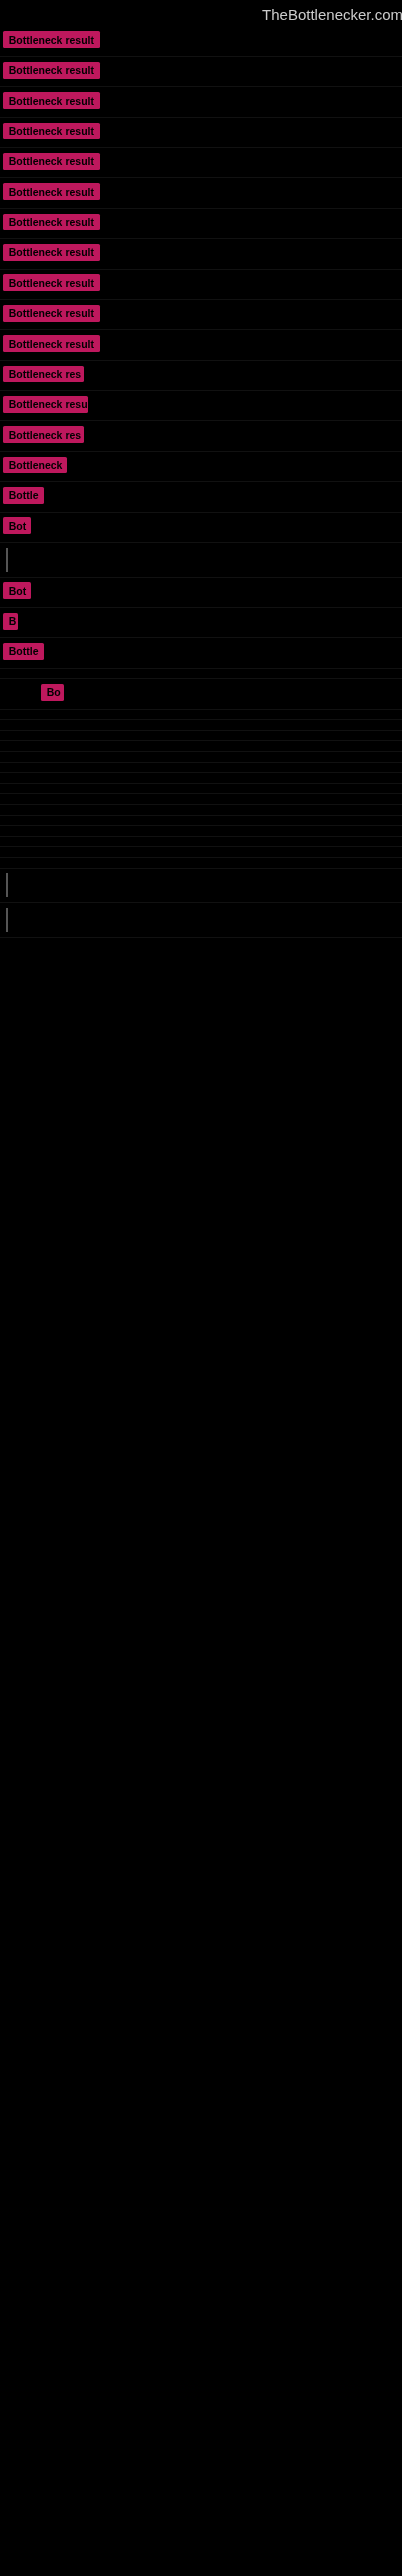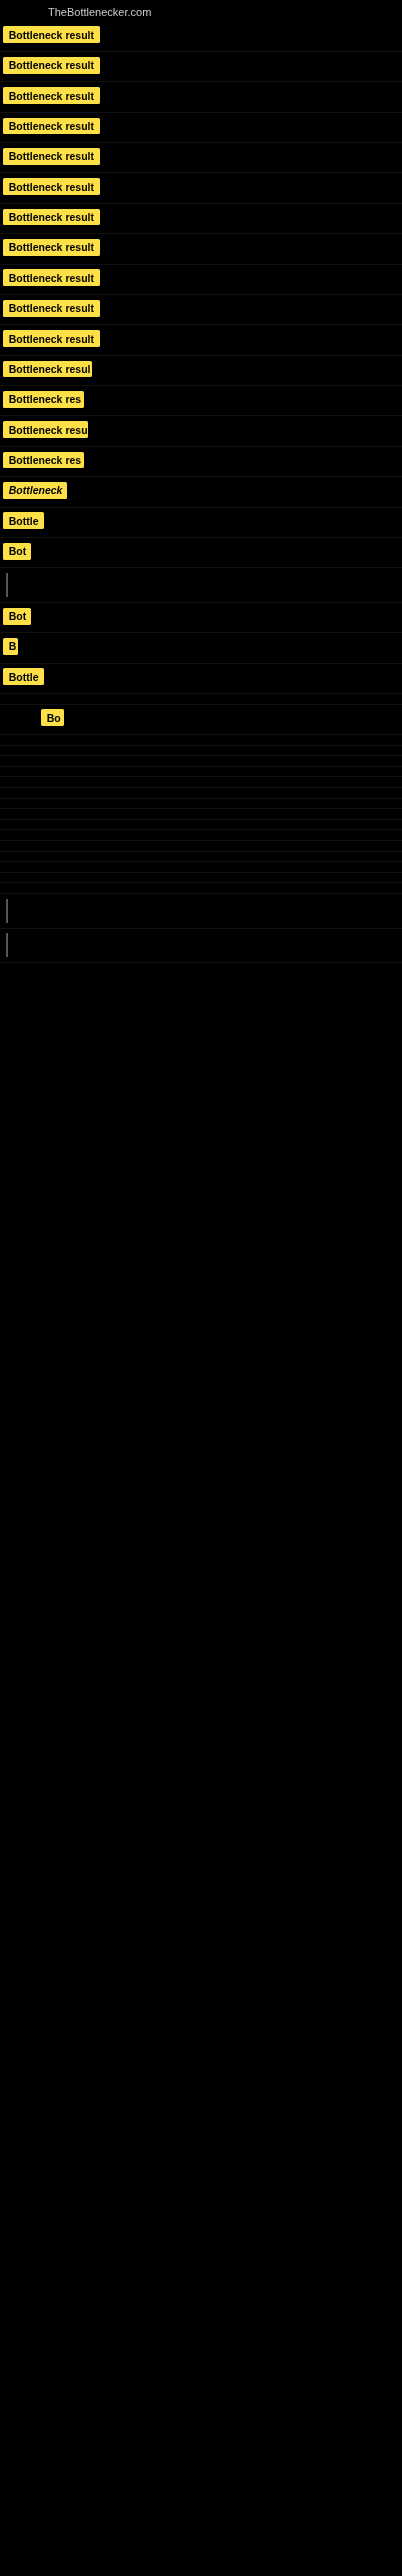--- a/index.html
+++ b/index.html
@@ -3,29 +3,29 @@
   <meta charset="utf-8">
   <style>
     * { margin: 0; padding: 0; box-sizing: border-box; }
     body {
       width: 403px;
       background: #000;
       font-family: Arial, sans-serif;
       position: relative;
     }
     .site-title {
-      text-align: left;
+      text-align: right;
       color: #ccc;
-      font-size: 11px;
+      font-size: 15px;
       padding: 6.4px 0 3.2px 0;
       margin-left: 48px;
     }
     .badge {
       display: inline-block;
-      background: #fde047;
+      background: #be185d;
       color: #000;
       font-weight: bold;
       font-size: 10.5px;
       padding: 2.4px 5.6px;
       border-radius: 1.6px;
       white-space: nowrap;
       overflow: hidden;
     }
     .row {
       padding: 4.8px 0 4.8px 3.2px;
@@ -52,25 +52,24 @@
     <div class="row"><span class="badge" style="max-width: 97px;">Bottleneck result</span></div>
     <div class="row"><span class="badge" style="max-width: 97px;">Bottleneck result</span></div>
     <div class="row"><span class="badge" style="max-width: 97px;">Bottleneck result</span></div>
     <div class="row"><span class="badge" style="max-width: 97px;">Bottleneck result</span></div>
     <div class="row"><span class="badge" style="max-width: 97px;">Bottleneck result</span></div>
     <div class="row"><span class="badge" style="max-width: 97px;">Bottleneck result</span></div>
     <div class="row"><span class="badge" style="max-width: 97px;">Bottleneck result</span></div>
     <div class="row"><span class="badge" style="max-width: 97px;">Bottleneck result</span></div>
     <div class="row"><span class="badge" style="max-width: 97px;">Bottleneck result</span></div>
     <div class="row"><span class="badge" style="max-width: 97px;">Bottleneck result</span></div>
-    <div class="row"><span class="badge" style="max-width: 89px;">Bottleneck resul</span></div>
     <div class="row"><span class="badge" style="max-width: 81px;">Bottleneck res</span></div>
     <div class="row"><span class="badge" style="max-width: 85px;">Bottleneck resu</span></div>
     <div class="row"><span class="badge" style="max-width: 81px;">Bottleneck res</span></div>
-    <div class="row"><span class="badge" style="max-width: 64px; font-style: italic;">Bottleneck</span></div>
+    <div class="row"><span class="badge" style="max-width: 64px;">Bottleneck</span></div>
     <div class="row"><span class="badge" style="max-width: 44px;">Bottle</span></div>
     <div class="row"><span class="badge" style="max-width: 28px;">Bot</span></div>
     <div class="row"><span class="vertical-bar"></span></div>
     <div class="row"><span class="badge" style="max-width: 28px;">Bot</span></div>
     <div class="row"><span class="badge" style="max-width: 14.5px;">B</span></div>
     <div class="row"><span class="badge" style="max-width: 44px;">Bottle</span></div>
     <div class="row"></div>
     <div class="row"><span class="badge" style="max-width: 22.5px; margin-left: 38px;">Bo</span></div>
     <div class="row"></div>
     <div class="row"></div>

